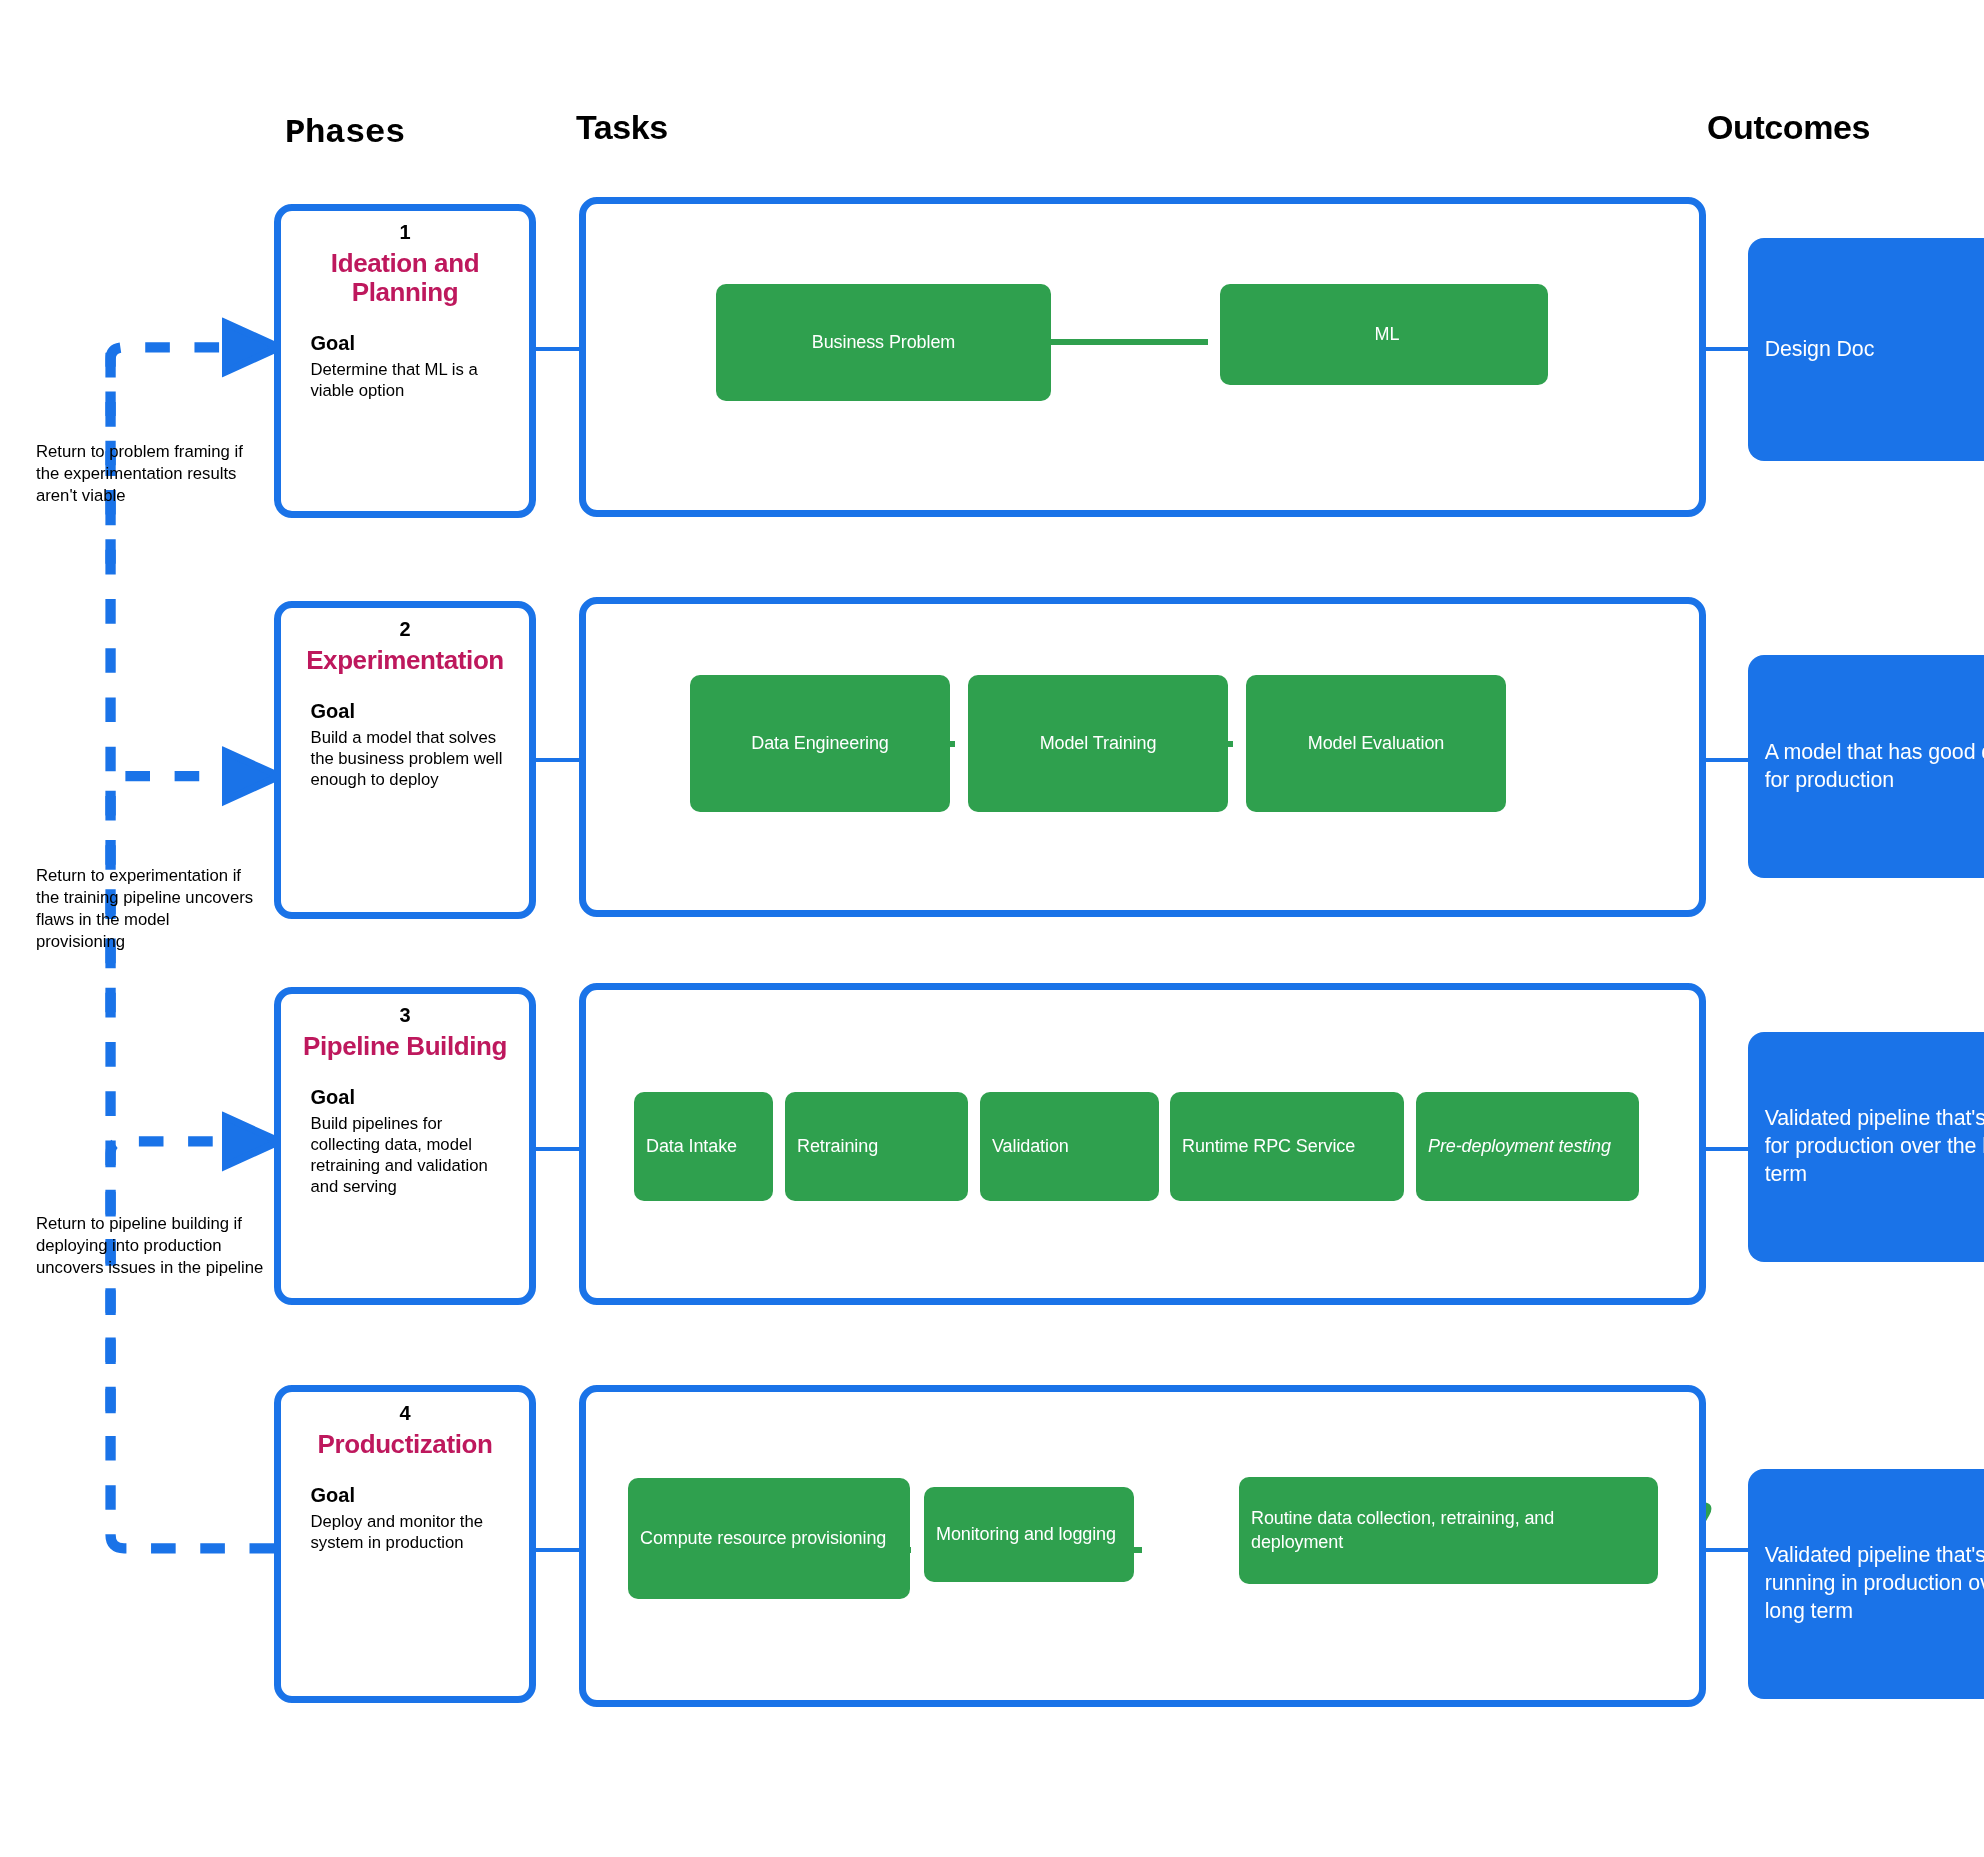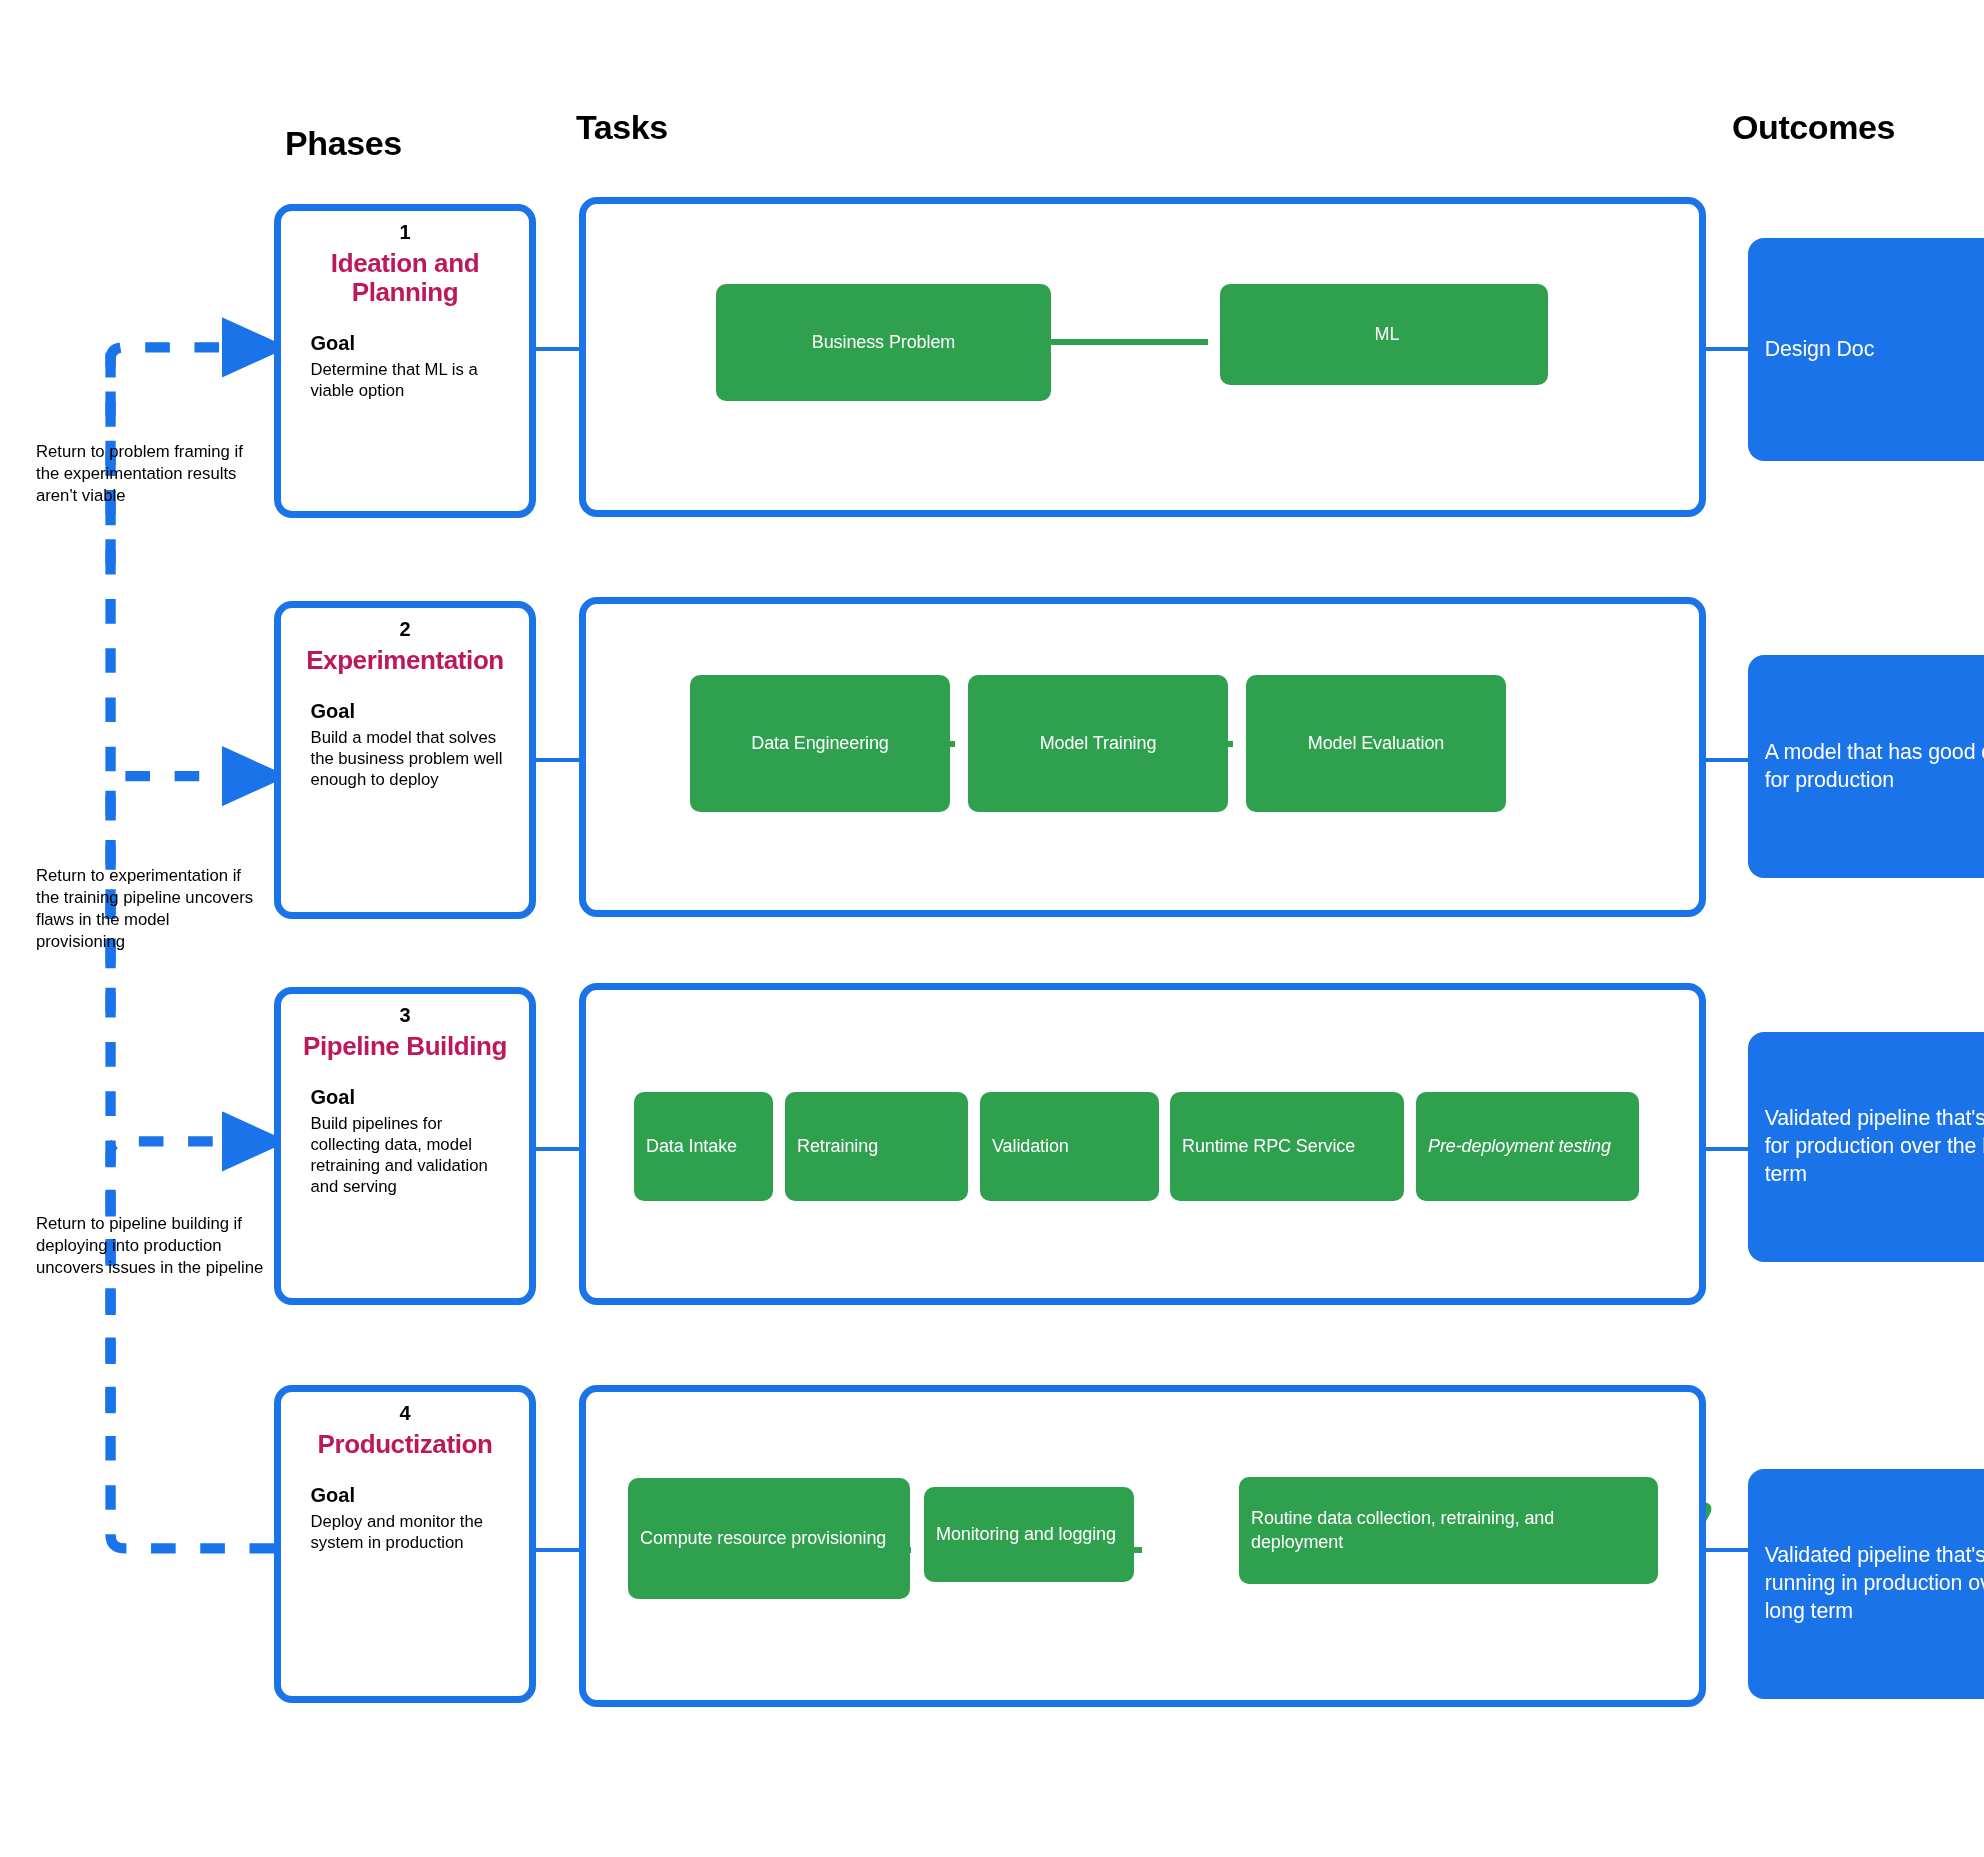--- a/index.html
+++ b/index.html
@@ -13,23 +13,23 @@
   }
   
   .col-header{
     position:absolute;
     font-weight:700;
     font-size:34px;
     letter-spacing:-0.4px;
     color:#000000;
     white-space:nowrap;
   }
-  #hdr-phases{left:285px;top:124px;}
+  #hdr-phases{left:285px;top:114px;font-family:Liberation Mono, monospace;}
   #hdr-tasks{left:576px;top:108px;}
-  #hdr-outcomes{left:1707px;top:108px;margin-left:25px;}
+  #hdr-outcomes{left:1707px;top:108px;}
 
   
   .phase-card{
     position:absolute;
     box-sizing:border-box;
     border:7.1px solid #1a73e8;
     border-radius:18px;
     background:#ffffff;
     padding:10.3px 16px 10.3px 16px;
   }

